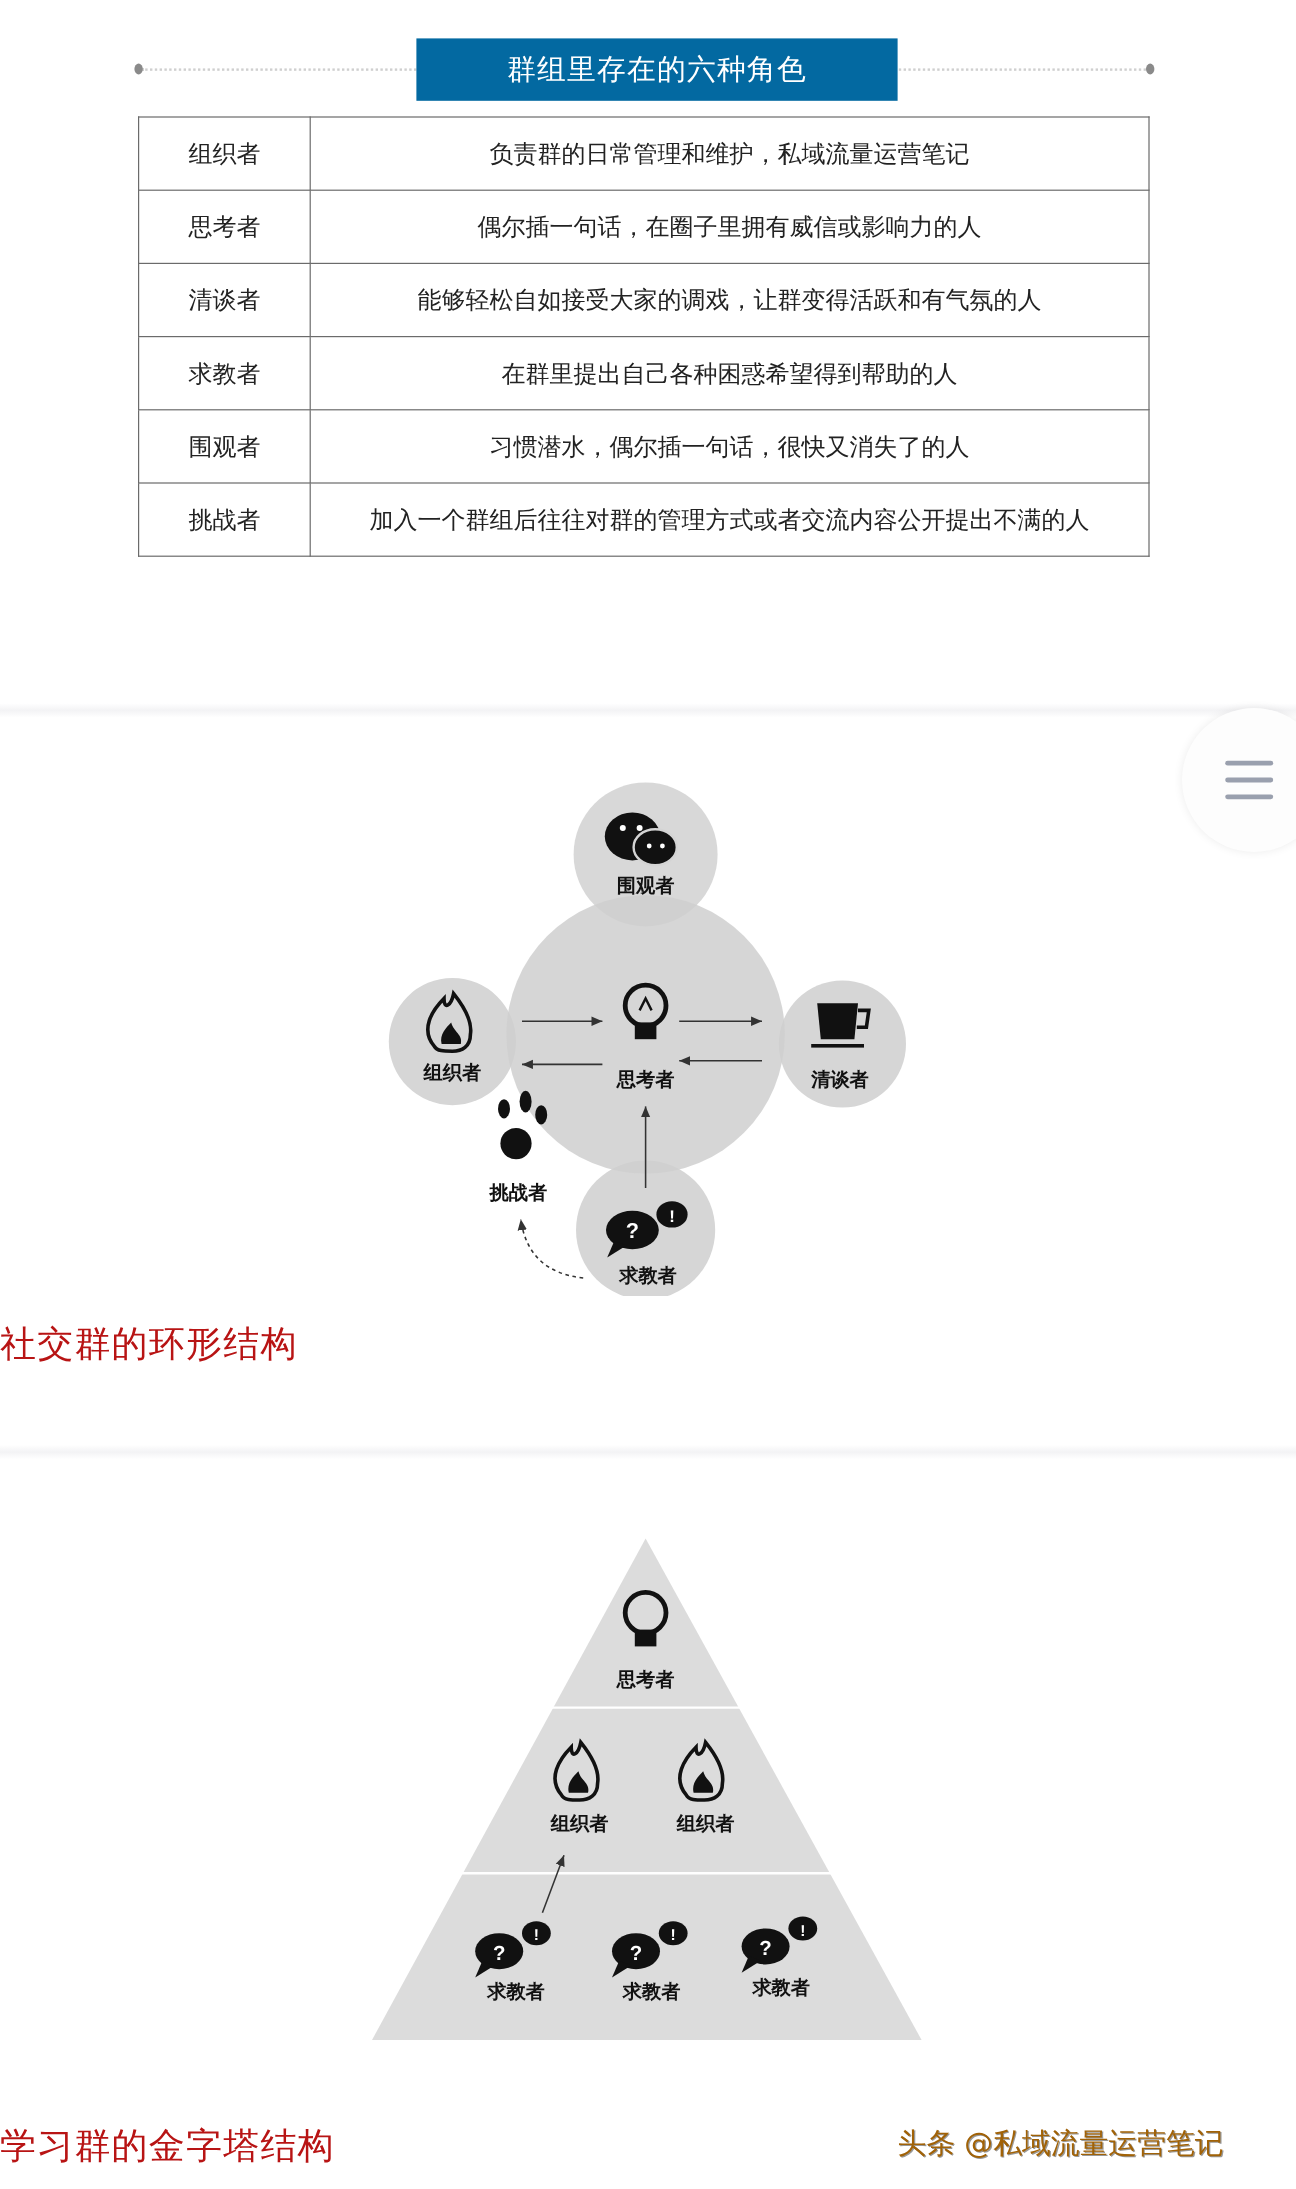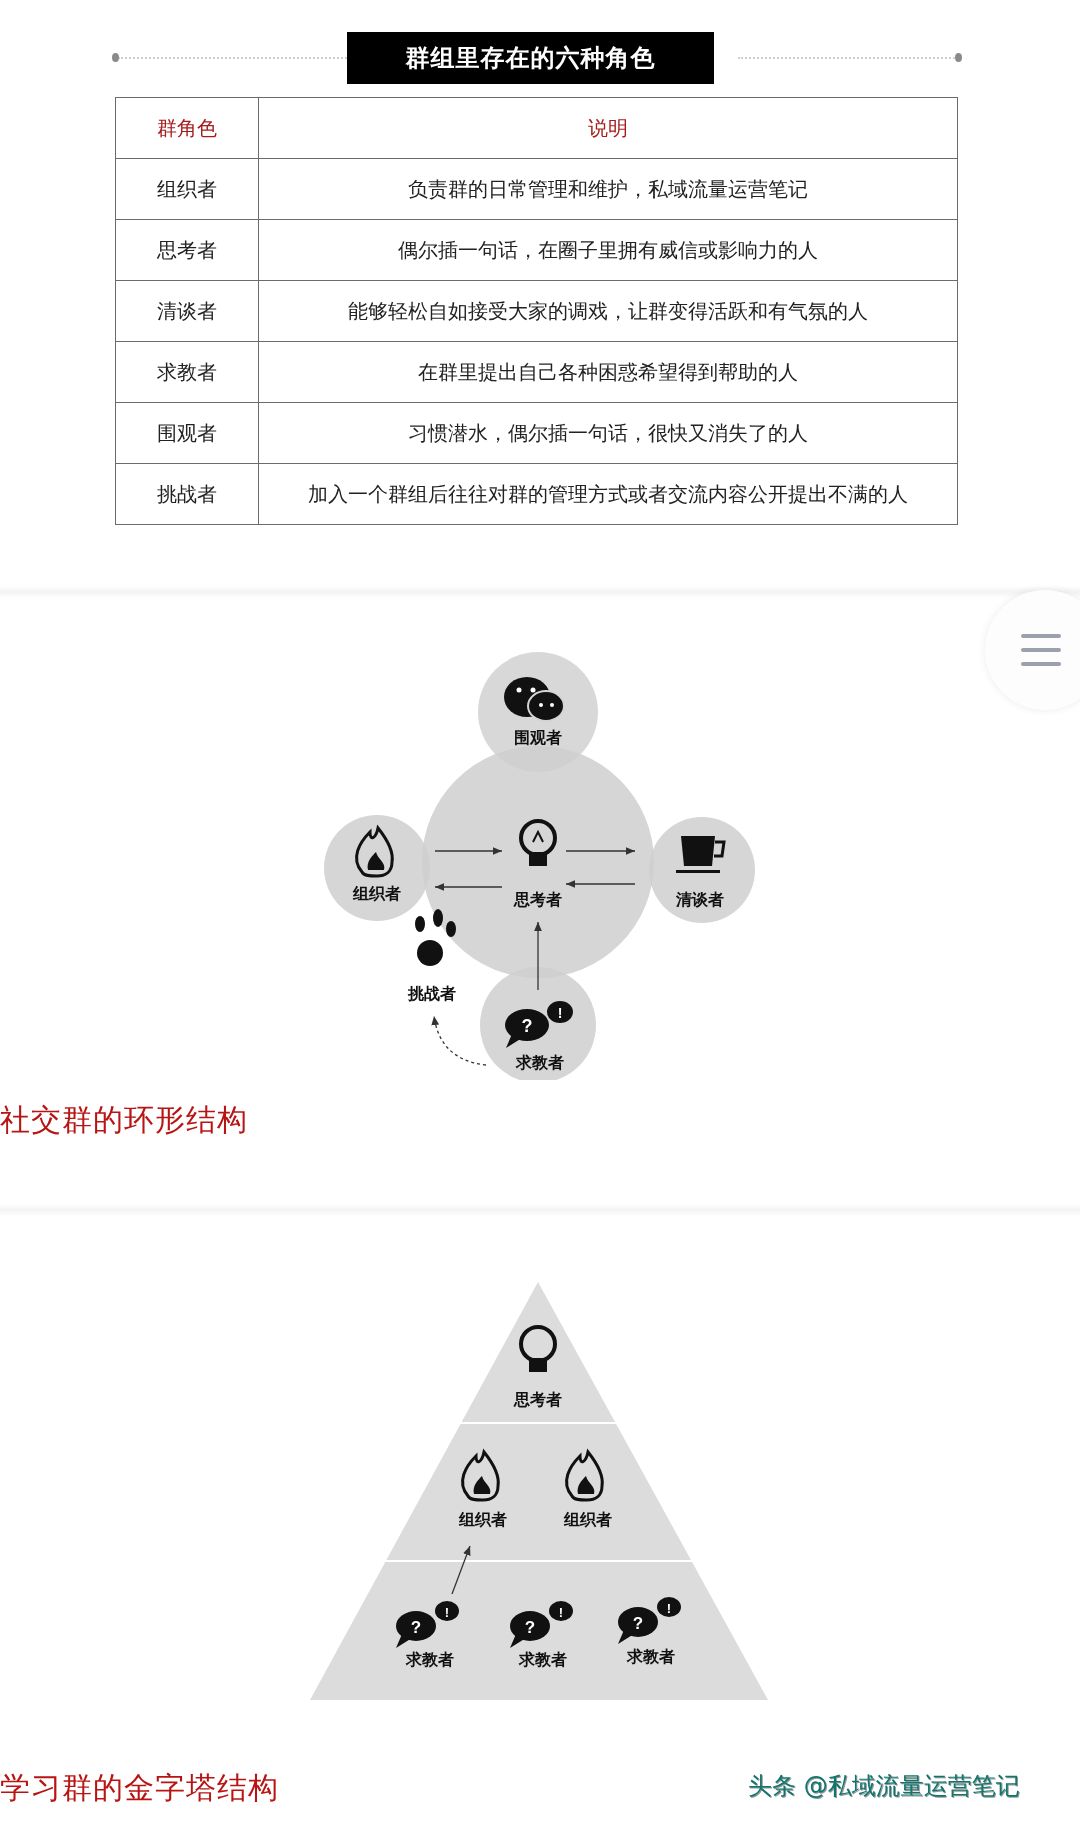--- a/index.html
+++ b/index.html
@@ -1,46 +1,42 @@
 <!DOCTYPE html>
 <html><head>
 <meta charset="utf-8">
 <style>
   html,body{margin:0;padding:0;background:#fff;}
   body{width:1080px;height:1824px;position:relative;overflow:hidden;font-family:"DejaVu Sans","Liberation Sans",sans-serif;color:#222;}
   .abs{position:absolute;}
   .title-line{position:absolute;top:57px;height:0;border-top:2px dotted #cfcfcf;}
   .dot{position:absolute;top:53px;width:7px;height:9px;border-radius:50%;background:#8a8a8a;}
-  .title-bar{position:absolute;left:347px;top:32px;width:367px;height:52px;background:#000000;color:#fff;font-weight:bold;font-size:24px;display:flex;align-items:center;justify-content:center;letter-spacing:1px;}
+  .title-bar{position:absolute;left:347px;top:32px;width:401px;height:52px;background:#0369a1;color:#fff;font-weight:normal;font-size:24px;display:flex;align-items:center;justify-content:center;letter-spacing:1px;}
   table.roles{position:absolute;left:115px;top:97px;width:843px;border-collapse:collapse;}
   table.roles td,table.roles th{border:1.5px solid #6b6b6b;height:60px;font-size:20px;text-align:center;font-weight:normal;padding:0;}
   table.roles th{color:#a51c1c;}
   table.roles td.c1,table.roles th.c1{width:142px;}
   .band{position:absolute;left:0;width:1080px;height:12px;background:linear-gradient(#fff,#f3f3f5,#fff);}
   .menu-btn{position:absolute;left:985px;top:590px;width:120px;height:120px;border-radius:60px;background:#fdfdfd;box-shadow:0 0 8px rgba(0,0,0,0.08);}
   .menu-btn span{position:absolute;left:36px;width:40px;height:4px;border-radius:2px;background:#9aa0ae;}
   .caption{position:absolute;left:0;width:1080px;text-align:left;color:#b81414;font-weight:normal;font-size:30px;letter-spacing:1px;}
   .node-label{position:absolute;font-weight:bold;font-size:16px;color:#111;text-align:center;white-space:nowrap;transform:translateX(-50%);}
-  .watermark{position:absolute;left:748px;top:1770px;font-size:24px;color:#0f766e;text-shadow:1px 1px 0 #999;}
+  .watermark{position:absolute;left:748px;top:1770px;font-size:24px;color:#a16207;text-shadow:1px 1px 0 #999;}
 </style>
 </head>
 <body>
 
 <div class="title-line" style="left:118px;width:229px;"></div>
 <div class="dot" style="left:112px;"></div>
 <div class="title-line" style="left:738px;width:220px;"></div>
 <div class="dot" style="left:955px;"></div>
 <div class="title-bar">群组里存在的六种角色</div>
 
 <table class="roles">
   <tbody>
-      <tr>
-    <th class="c1">群角色</th>
-    <th>说明</th>
-  </tr>
   <tr>
         <td class="c1">组织者</td>
         <td>负责群的日常管理和维护，私域流量运营笔记</td>
       </tr>
   <tr>
         <td class="c1">思考者</td>
         <td>偶尔插一句话，在圈子里拥有威信或影响力的人</td>
       </tr>
   <tr>
         <td class="c1">清谈者</td>

